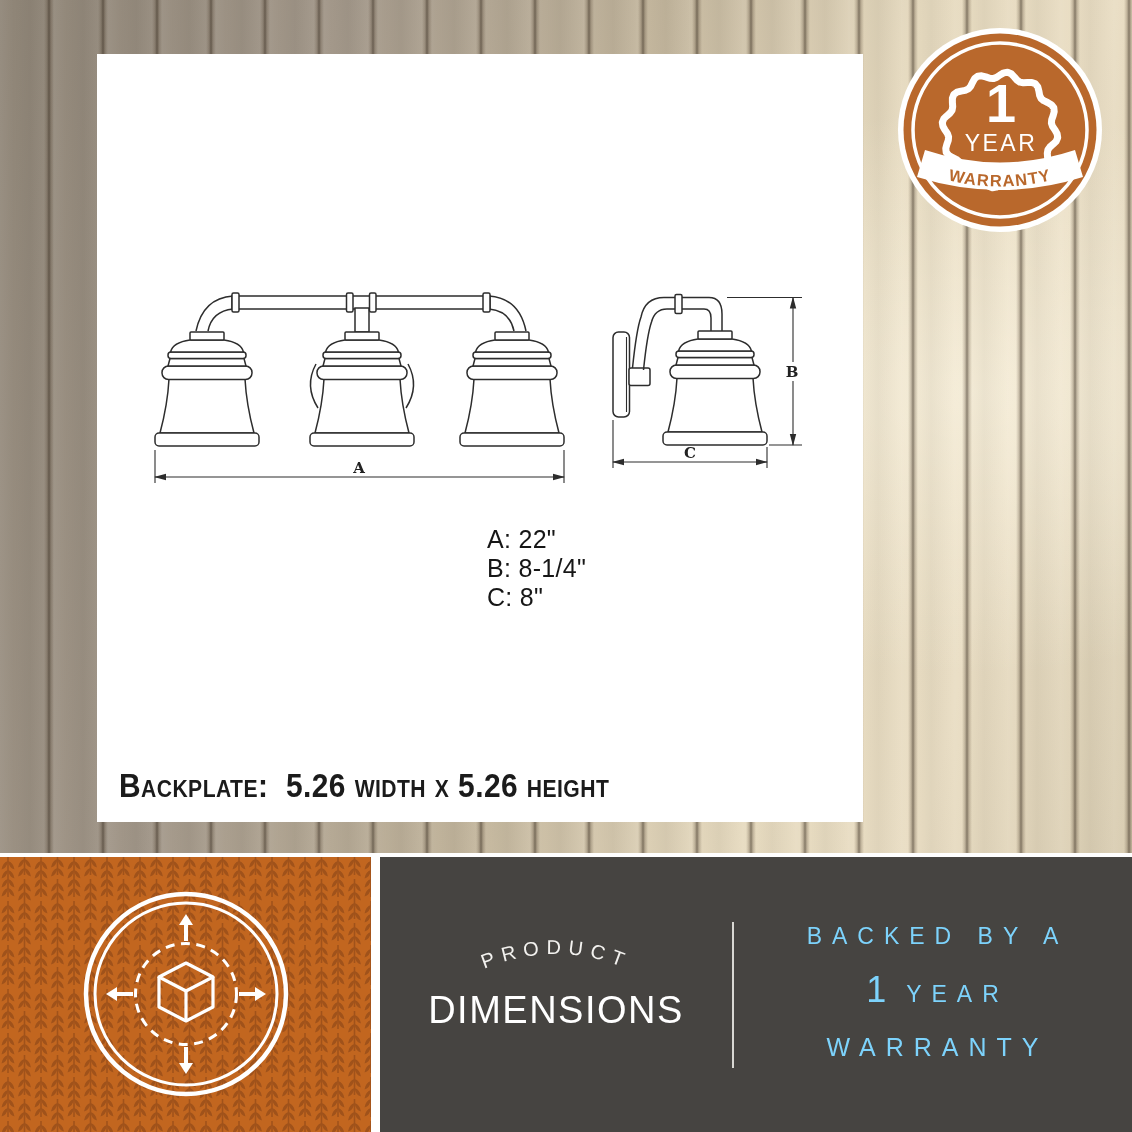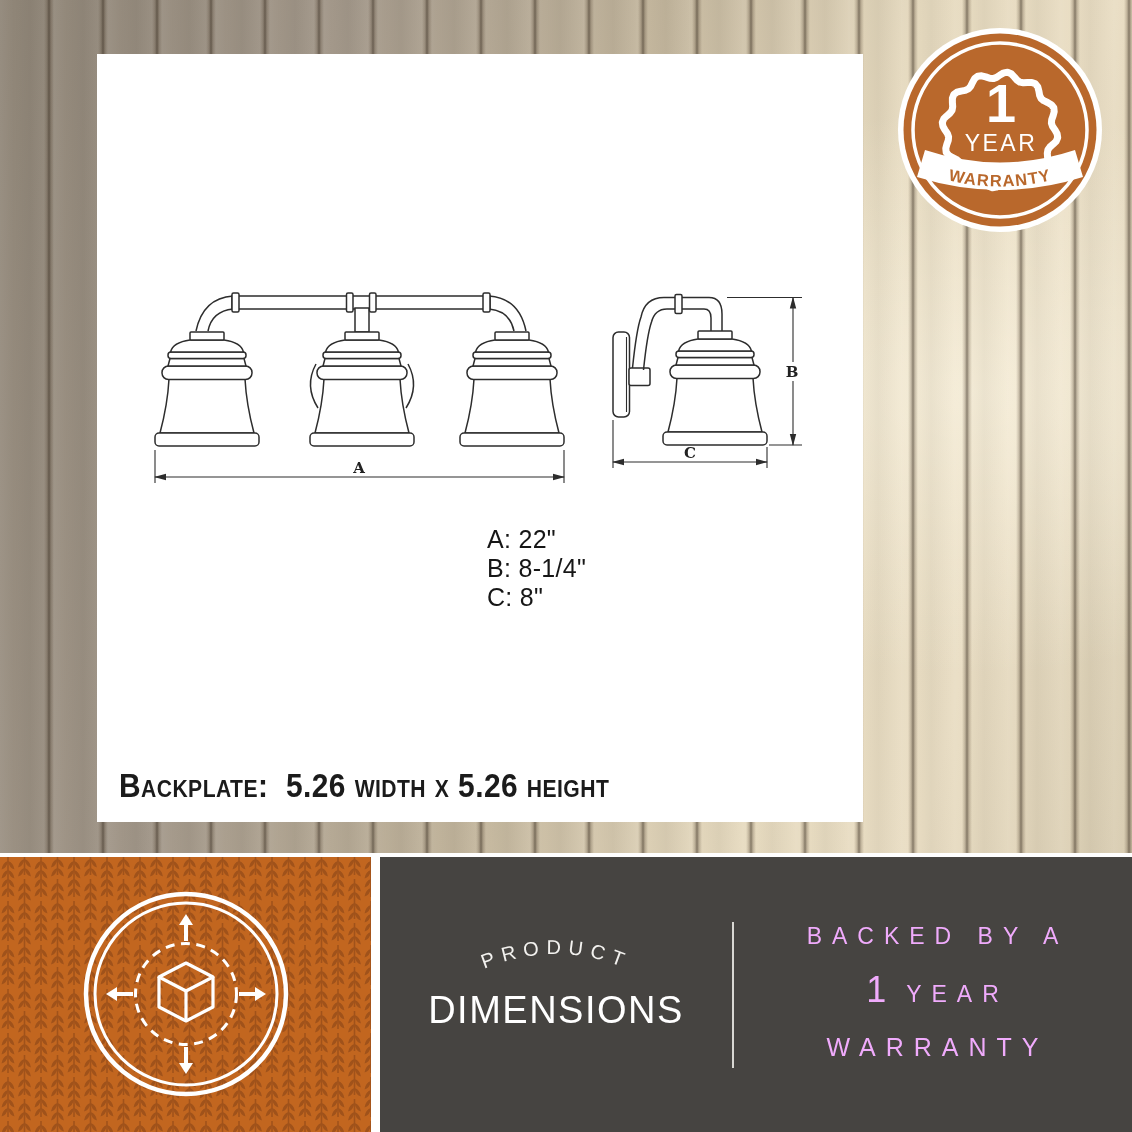--- a/index.html
+++ b/index.html
@@ -25,21 +25,21 @@
   .backplate{position:absolute;left:22px;top:712px;font-size:34px;font-weight:700;
              font-variant:small-caps;color:#1b1b1b;letter-spacing:0.5px;white-space:pre;
              transform:scaleX(0.88);transform-origin:left center;}
   
   .badge{position:absolute;left:894px;top:24px;width:212px;height:212px;}
   
   .tile{position:absolute;left:0;top:857px;width:371px;height:275px;background:#c2661f;}
   .panel{position:absolute;left:380px;top:857px;width:752px;height:275px;background:#464441;}
   .panel-left{position:absolute;left:0;top:0;width:353px;height:275px;}
   .panel-divider{position:absolute;left:352px;top:65px;width:2px;height:146px;background:#d9d8d3;}
-  .panel-right{position:absolute;left:353px;top:0;width:399px;height:208px;color:#f0abfc;}
+  .panel-right{position:absolute;left:353px;top:0;width:399px;height:208px;color:#7dd3fc;}
   .w-line1{position:absolute;left:0;right:0;top:66px;text-align:center;
            font-size:23px;letter-spacing:10px;}
   .w-line2{position:absolute;left:0;right:0;top:112px;display:flex;justify-content:center;
            align-items:baseline;gap:20px;}
   .w-num{font-size:36px;}
   .w-year{font-size:23px;letter-spacing:10px;}
   .w-line3{position:absolute;left:0;right:0;top:176px;text-align:center;
            font-size:25px;letter-spacing:10px;}
   .ls-fix{margin-right:-10px;}
   svg text{font-family:"Liberation Sans",sans-serif;}

